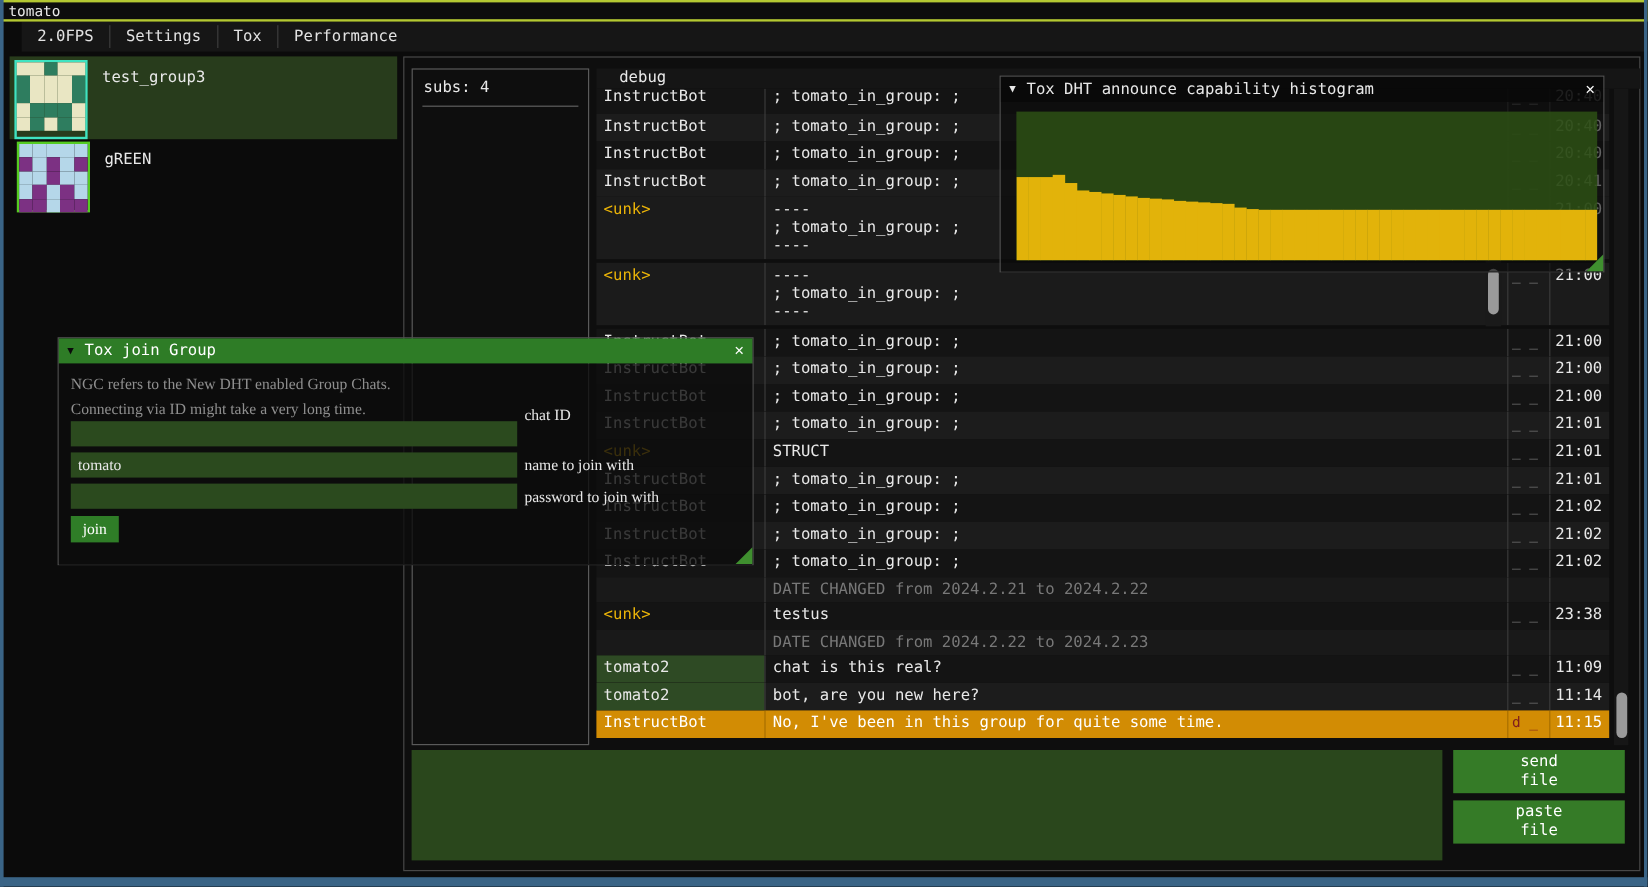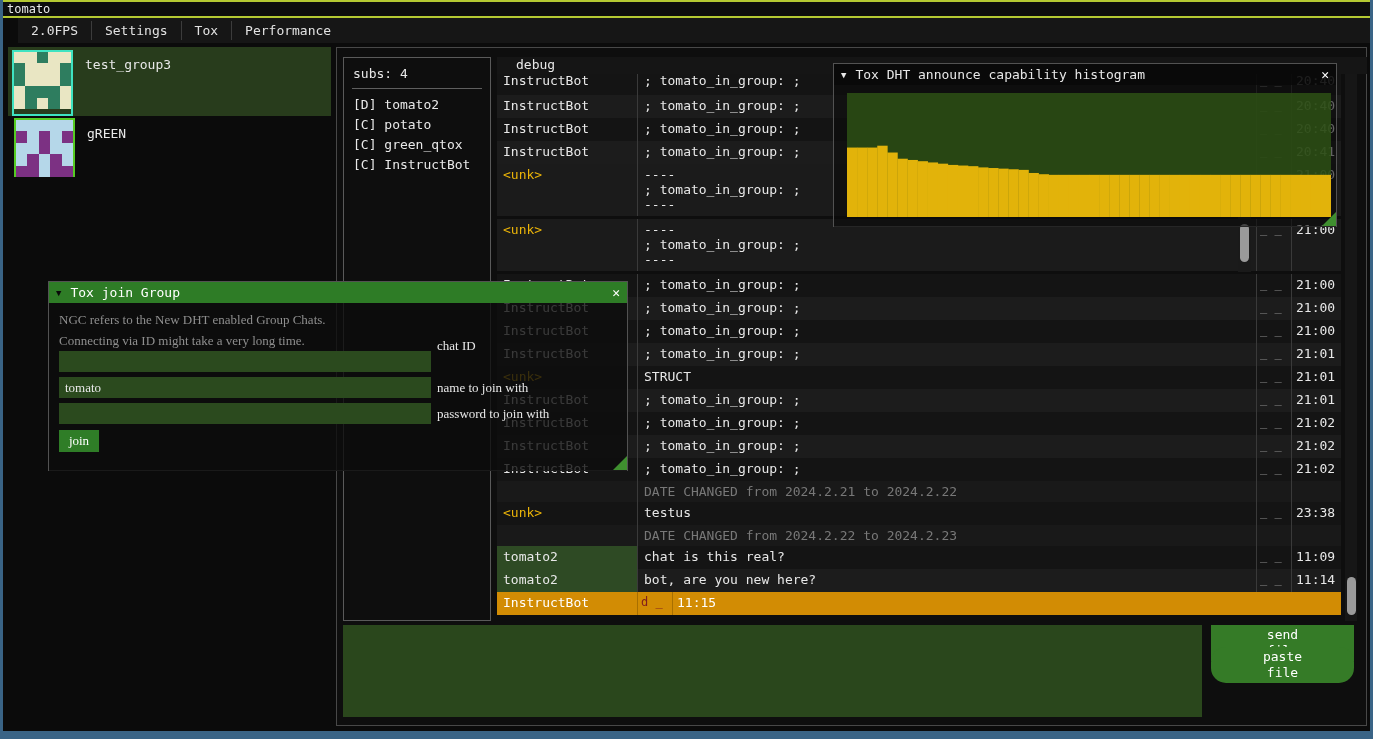--- a/index.html
+++ b/index.html
@@ -51,21 +51,21 @@
   .namebg { background:#2e4a24; }
   .sender-unk { color:#eab308; }
   
   .vtrack { position:absolute; left:1345px; top:74px; width:12px; height:547px; background:#161616; z-index:2; }
   .vhandle { position:absolute; left:1.5px; top:503px; width:9px; height:38px; background:#9a9a9a; border-radius:5px; }
   .vtrack2 { position:absolute; left:1238px; top:180px; width:13px; height:92px; background:#1a1a1a; z-index:3; }
   .vhandle2 { position:absolute; left:2px; top:44px; width:9px; height:38px; background:#9a9a9a; border-radius:5px; }
   
   .composer-input { position:absolute; left:343px; top:625px; width:859px; height:92px; background:#2a471c; border:none; resize:none; color:#e8e8e8; font:inherit; z-index:2; }
   .file-btn { position:absolute; left:1211px; width:143px; height:36px; background:#357b27; color:#fff; display:flex; flex-direction:column; align-items:center; justify-content:center; line-height:16px; z-index:2; cursor:pointer; }
-  .btn-send { top:625px; } .btn-paste { top:647px;border-radius:15px; }
+  .btn-send { top:625px; } .btn-paste { top:667px; }
   
   .fwin { position:absolute; border:1px solid #525252; }
   .fwin-title { height:21px; display:flex; align-items:center; padding:0 7px; }
   .fwin-title .caret { font-size:9px; margin-right:9px; }
   .fwin-title .xbtn { margin-left:auto; font-size:13px; color:#fff; cursor:pointer; }
   .grip { position:absolute; right:0; bottom:0; width:0; height:0; border-left:14px solid transparent; border-bottom:14px solid #3f8f2f; }
   
   .hist-win { left:833px; top:63px; width:504px; height:164px; z-index:10; }
   .hist-title { background:rgba(8,8,8,0.9); color:#e8e8e8; }
   .hist-body { position:relative; height:142px; background:rgba(10,10,10,0.6); }
@@ -164,26 +164,20 @@
       </div>
     </div>
   <span class="group-label" style="">gREEN</span>
 </div>
 
 <div class="outer-panel"></div>
 
 <div class="members">
   <div class="members-header">subs: 4</div>
   <div class="members-sep"></div>
-  <div id="member-list">
-      <div class="member-item">[D] tomato2</div>
-      <div class="member-item">[C] potato</div>
-      <div class="member-item">[C] green_qtox</div>
-      <div class="member-item">[C] InstructBot</div>
-    </div>
 </div>
 
 <div class="tabstrip">
   <div class="tab-label">debug</div>
 </div>
 
 <div class="chat-rows" id="chat-rows">
     <div class="row first">
       <div class="cell c-sender">InstructBot</div>
       <div class="cell c-msg">; tomato_in_group: ;</div>
@@ -303,20 +297,21 @@
       <div class="cell c-time">11:09</div>
     </div>
     <div class="row alt">
       <div class="cell c-sender namebg">tomato2</div>
       <div class="cell c-msg">bot, are you new here?</div>
       <div class="cell c-flags">_ _</div>
       <div class="cell c-time">11:14</div>
     </div>
     <div class="row hl">
       <div class="cell c-sender">InstructBot</div>
+      <div class="cell c-msg">No, I've been in this group for quite some time.</div>
       <div class="cell c-flags">d _</div>
       <div class="cell c-time">11:15</div>
     </div>
   </div>
 
 <div class="vtrack">
     <div class="vhandle"></div>
   </div>
 <div class="vtrack2">
     <div class="vhandle2"></div>

